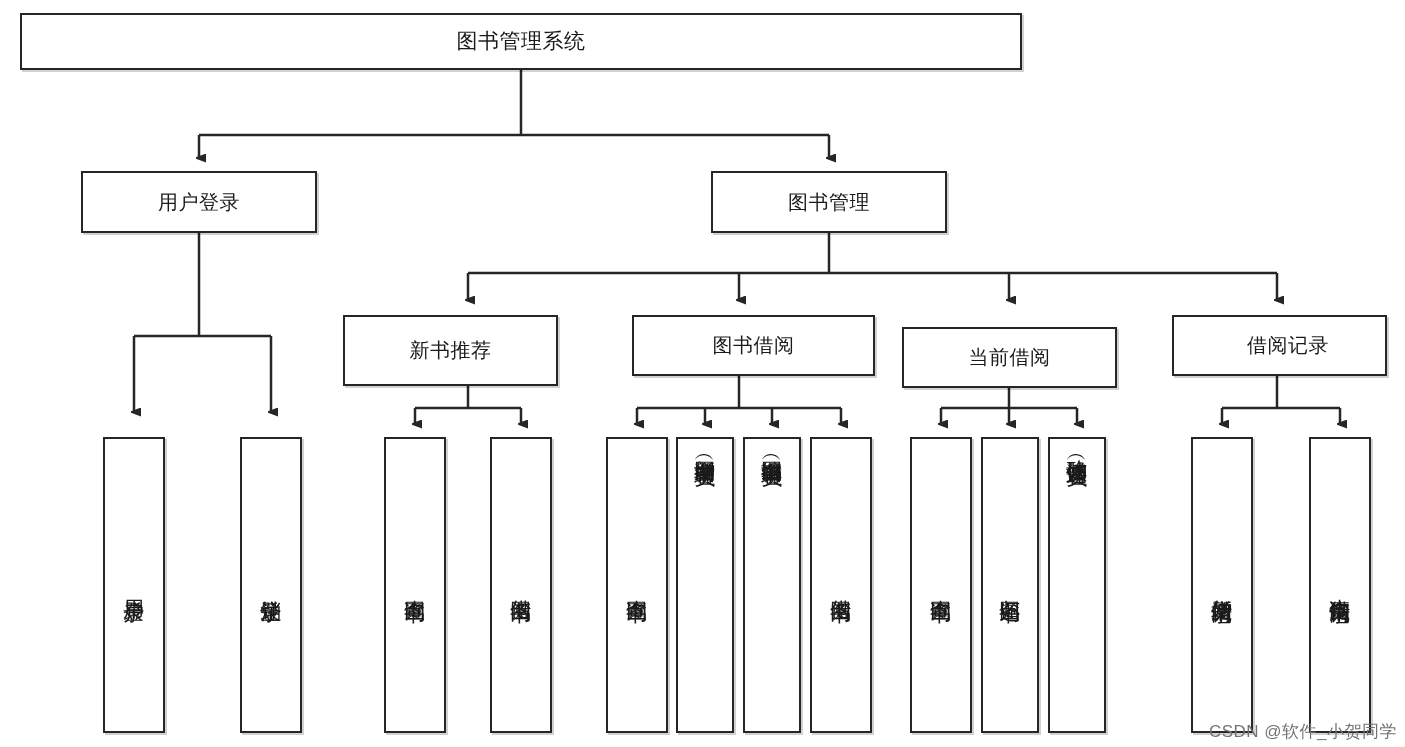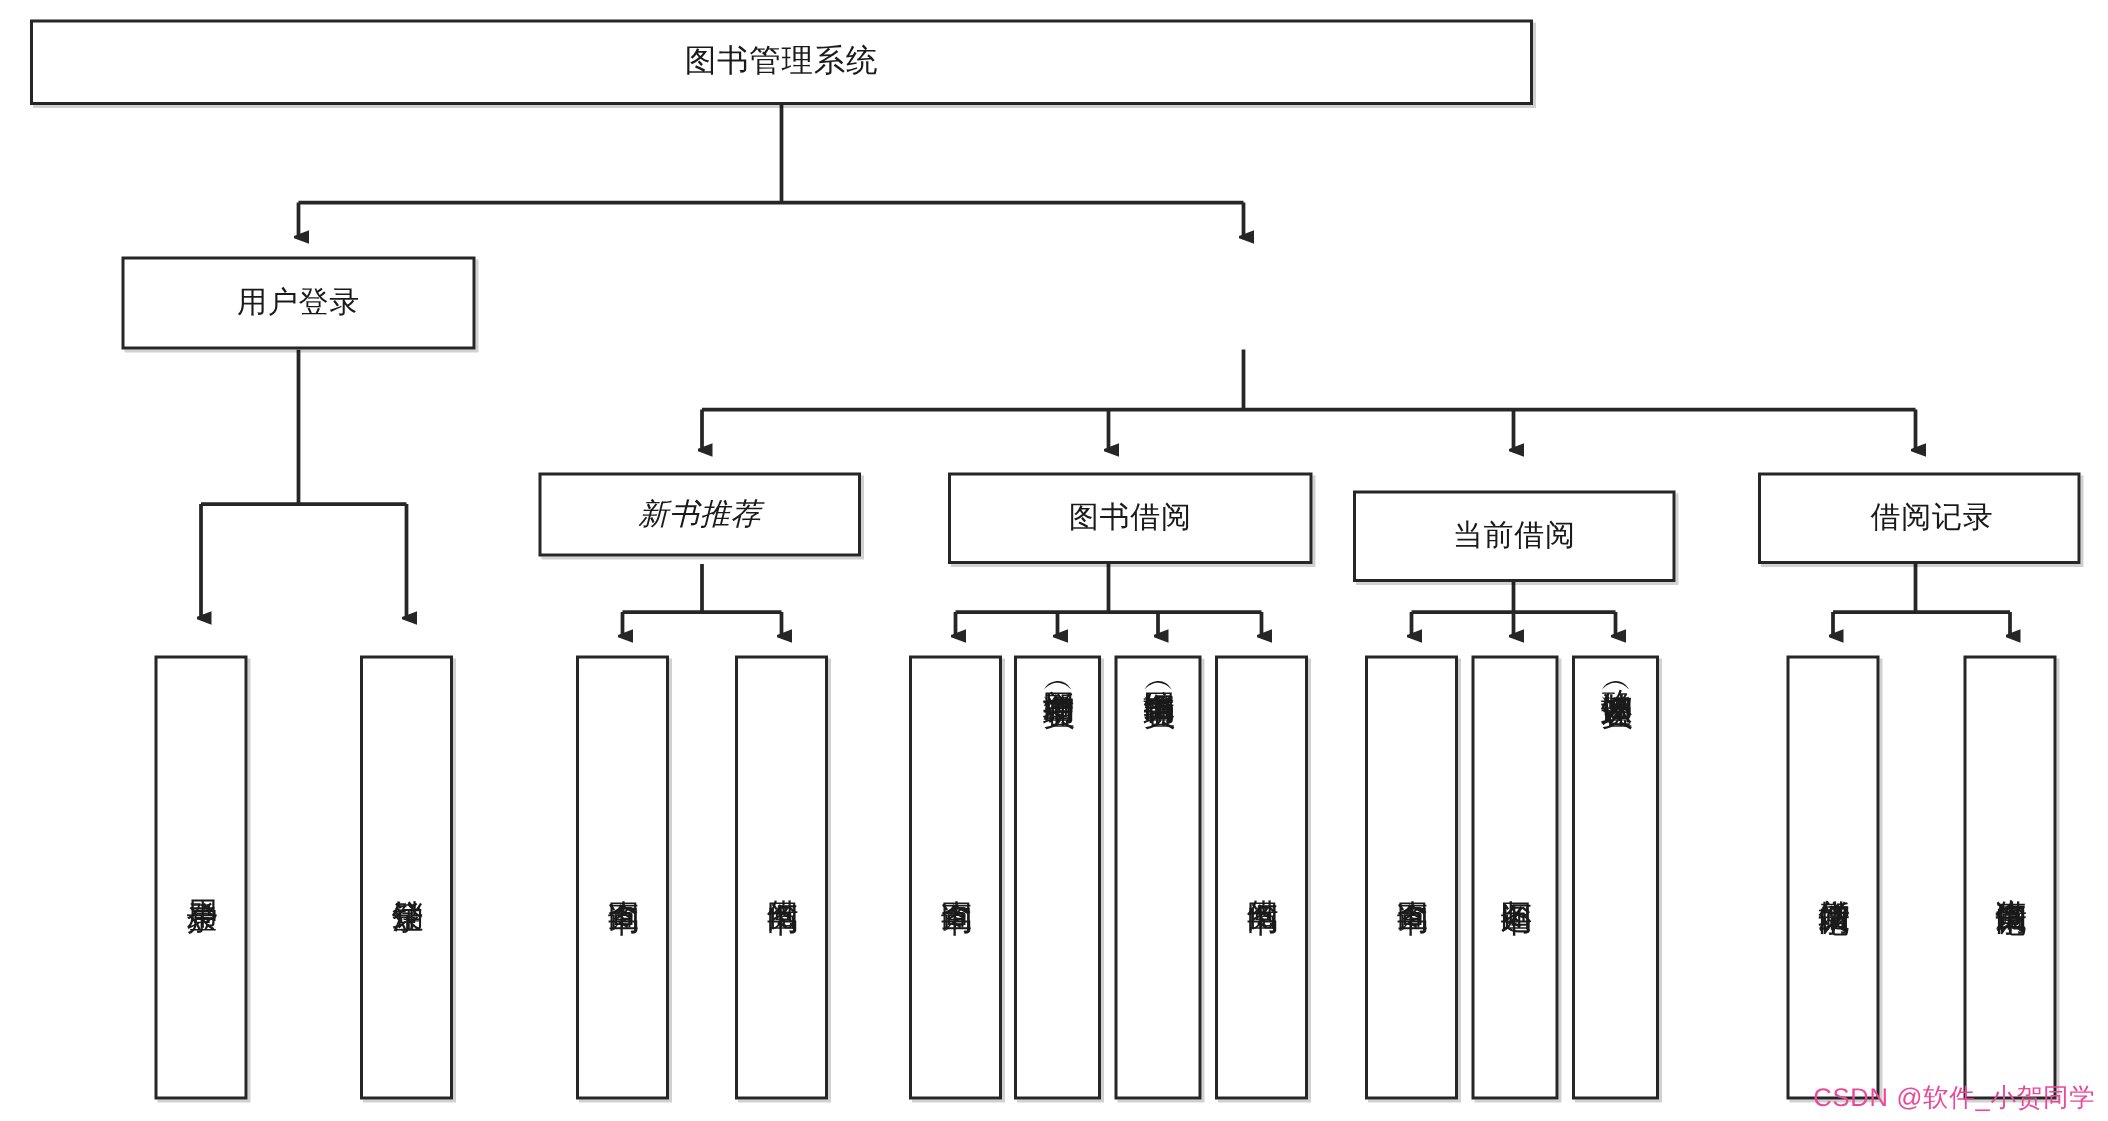--- a/index.html
+++ b/index.html
@@ -62,21 +62,21 @@
   }
   .node.leaf.centered {
     align-items: center;
     padding-top: 0;
   }
   .watermark {
     position: absolute;
     right: 8px;
     bottom: 4px;
     font-size: 17px;
-    color: #ec4899;
+    color: #737373;
     letter-spacing: 0.5px;
     white-space: nowrap;
   }
 </style>
 </head>
 <body>
 
 <div id="canvas">
 
   <svg class="connectors" viewBox="0 0 1405 747">
@@ -129,22 +129,25 @@
     </g>
   </svg>
 
   <div class="node root" style="left:20px; top:13px; width:1002px; height:57px;">
     <span class="label">图书管理系统</span>
   </div>
 
   <div class="node branch" style="left:81px; top:171px; width:236px; height:62px;">
     <span class="label">用户登录</span>
   </div>
-
-  <div class="node branch" style="left:359px; top:315px; width:215px; height:56px;font-style:italic;">
+  <div class="node branch" style="left:711px; top:171px; width:236px; height:62px;">
+    <span class="label">图书管理</span>
+  </div>
+
+  <div class="node branch" style="left:343px; top:315px; width:215px; height:71px;">
     <span class="label">新书推荐</span>
   </div>
   <div class="node branch" style="left:632px; top:315px; width:243px; height:61px;">
     <span class="label">图书借阅</span>
   </div>
   <div class="node branch" style="left:902px; top:315px; width:215px; height:61px;margin-top:12px;">
     <span class="label">当前借阅</span>
   </div>
   <div class="node branch" style="left:1172px; top:315px; width:215px; height:61px;padding-left:17px;">
     <span class="label">借阅记录</span>

